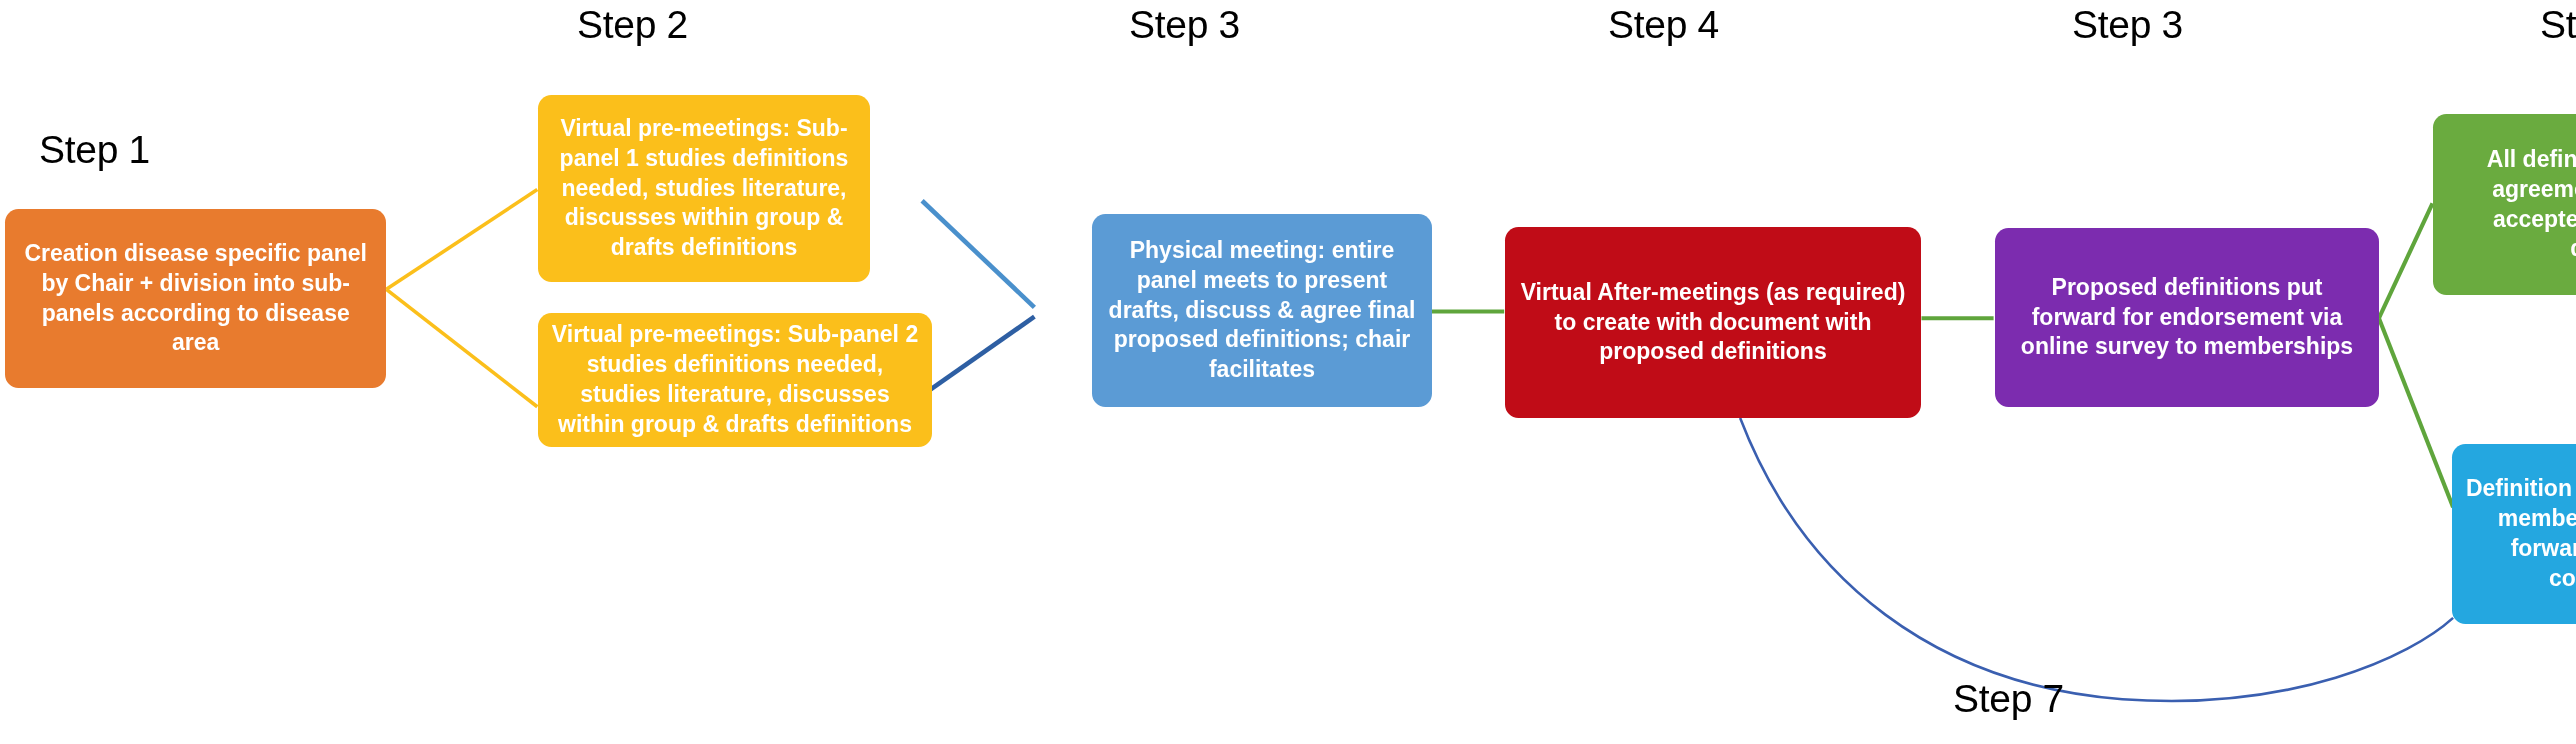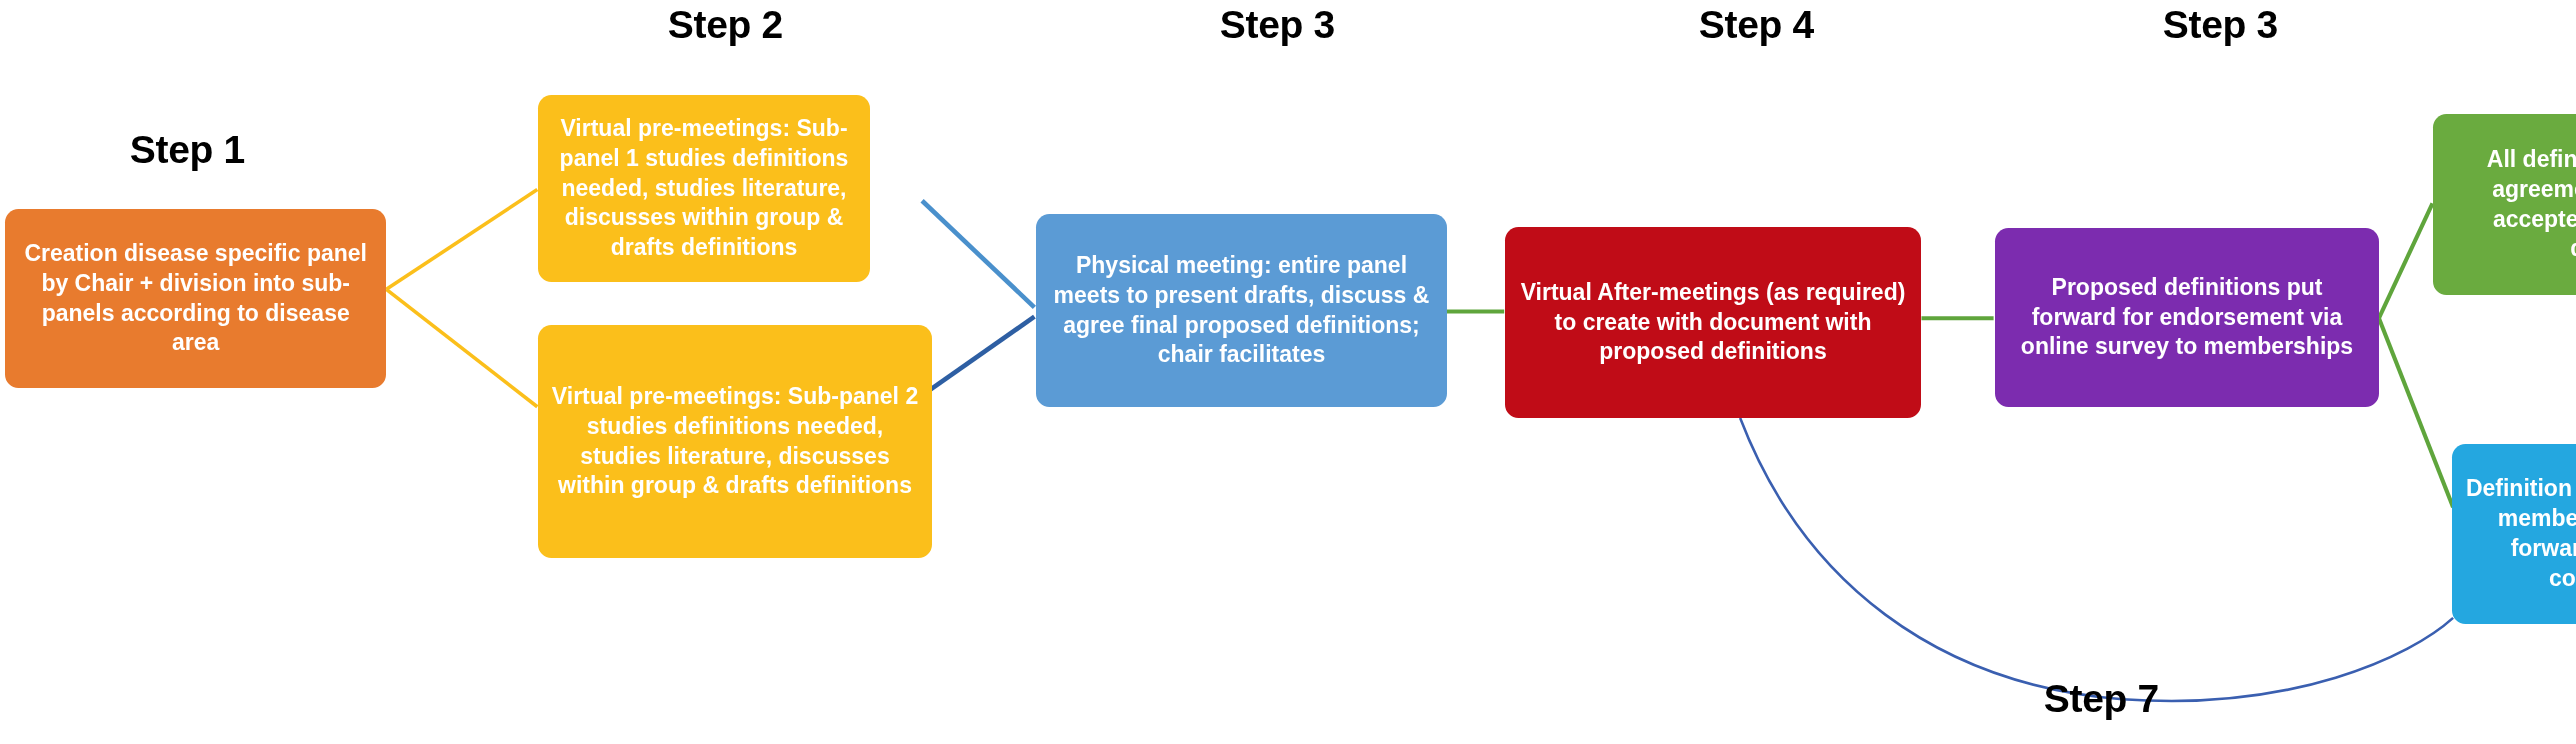--- a/index.html
+++ b/index.html
@@ -19,25 +19,25 @@
   #wires {
     position: absolute;
     left: 0; top: 0;
     width: 2841px;
     height: 744px;
     pointer-events: none;
   }
   .step-label {
     position: absolute;
     font-size: 39px;
-    font-weight: 700;
+    font-weight: 400;
     color: #000000;
     letter-spacing: -0.3px;
     white-space: nowrap;
-    text-align: right;
+    text-align: left;
     line-height: 1.0;
   }
   .node {
     position: absolute;
     border-radius: 13.4px;
     color: #ffffff;
     font-size: 23px;
     font-weight: 700;
     line-height: 1.30;
     text-align: center;
@@ -72,22 +72,22 @@
       <div class="step-label" style="left: 577px; top: 5.2px; width: 206px;">Step 2</div>
       <div class="step-label" style="left: 1129px; top: 5.2px; width: 206px;">Step 3</div>
       <div class="step-label" style="left: 1608px; top: 5.2px; width: 206px;">Step 4</div>
       <div class="step-label" style="left: 2072px; top: 5.2px; width: 206px;">Step 3</div>
       <div class="step-label" style="left: 2540px; top: 5.2px; width: 206px;">Step 6</div>
       <div class="step-label" style="left: 1953px; top: 679px; width: 206px;">Step 7</div>
     </div>
   <div id="nodes-layer">
       <div class="node" style="left: 5.2px; top: 209px; width: 381px; height: 179px; background: rgb(232, 123, 46); font-size: 23px;"><span>Creation disease specific panel by Chair + division into sub-panels according to disease area</span></div>
       <div class="node" style="left: 538px; top: 95px; width: 332px; height: 187px; background: rgb(251, 191, 27); font-size: 23px;"><span>Virtual pre-meetings: Sub-panel 1 studies definitions needed, studies literature, discusses within group &amp; drafts definitions</span></div>
-      <div class="node" style="left: 538px; top: 313px; width: 394px; height: 233px; background: rgb(251, 191, 27); font-size: 23px; margin-top: 12px;"><span>Virtual pre-meetings: Sub-panel 2 studies definitions needed, studies literature, discusses within group &amp; drafts definitions</span></div>
-      <div class="node" style="left: 1036px; top: 214px; width: 411px; height: 193px; background: rgb(91, 155, 213); font-size: 23px;"><span>Physical meeting: entire panel meets to present drafts, discuss &amp; agree final proposed definitions; chair facilitates</span></div>
+      <div class="node" style="left: 538px; top: 313px; width: 394px; height: 134px; background: rgb(251, 191, 27); font-size: 23px;"><span>Virtual pre-meetings: Sub-panel 2 studies definitions needed, studies literature, discusses within group &amp; drafts definitions</span></div>
+      <div class="node" style="left: 1092px; top: 214px; width: 340px; height: 193px; background: rgb(91, 155, 213); font-size: 23px;"><span>Physical meeting: entire panel meets to present drafts, discuss &amp; agree final proposed definitions; chair facilitates</span></div>
       <div class="node" style="left: 1505px; top: 227px; width: 416px; height: 191px; background: rgb(192, 12, 23); font-size: 23px;"><span>Virtual After-meetings (as required) to create with document  with proposed definitions</span></div>
       <div class="node" style="left: 1995px; top: 228px; width: 384px; height: 179px; background: rgb(124, 44, 175); font-size: 23px; justify-content: flex-end;"><span>Proposed definitions put forward for endorsement via online survey to memberships</span></div>
       <div class="node" style="left: 2433px; top: 114px; width: 378px; height: 181px; background: rgb(106, 171, 63); font-size: 23px;"><span>All definitions with &gt;50% agreement membership accepted as consensus definition</span></div>
       <div class="node" style="left: 2452px; top: 444px; width: 378px; height: 180px; background: rgb(36, 167, 224); font-size: 23px;"><span>Definition changes proposed by membership in survey put forward to panel of next consensus cycle</span></div>
     </div>
 
 </div>
 
 
 </body></html>

